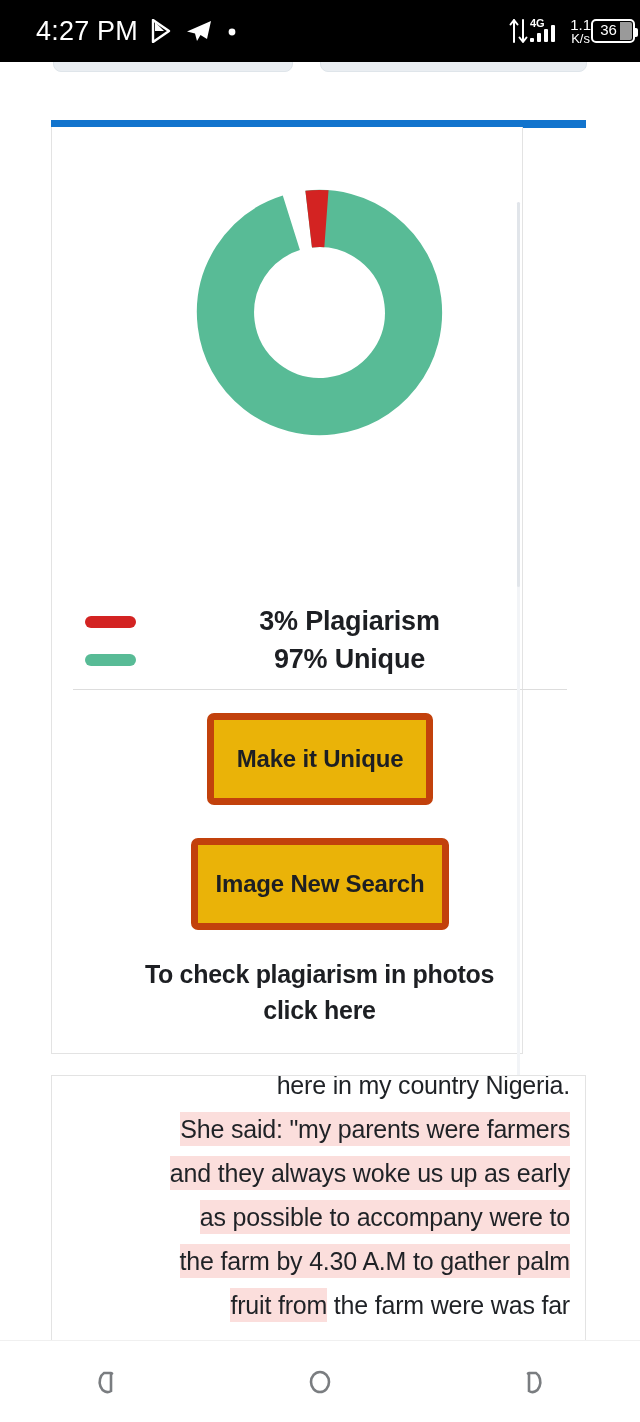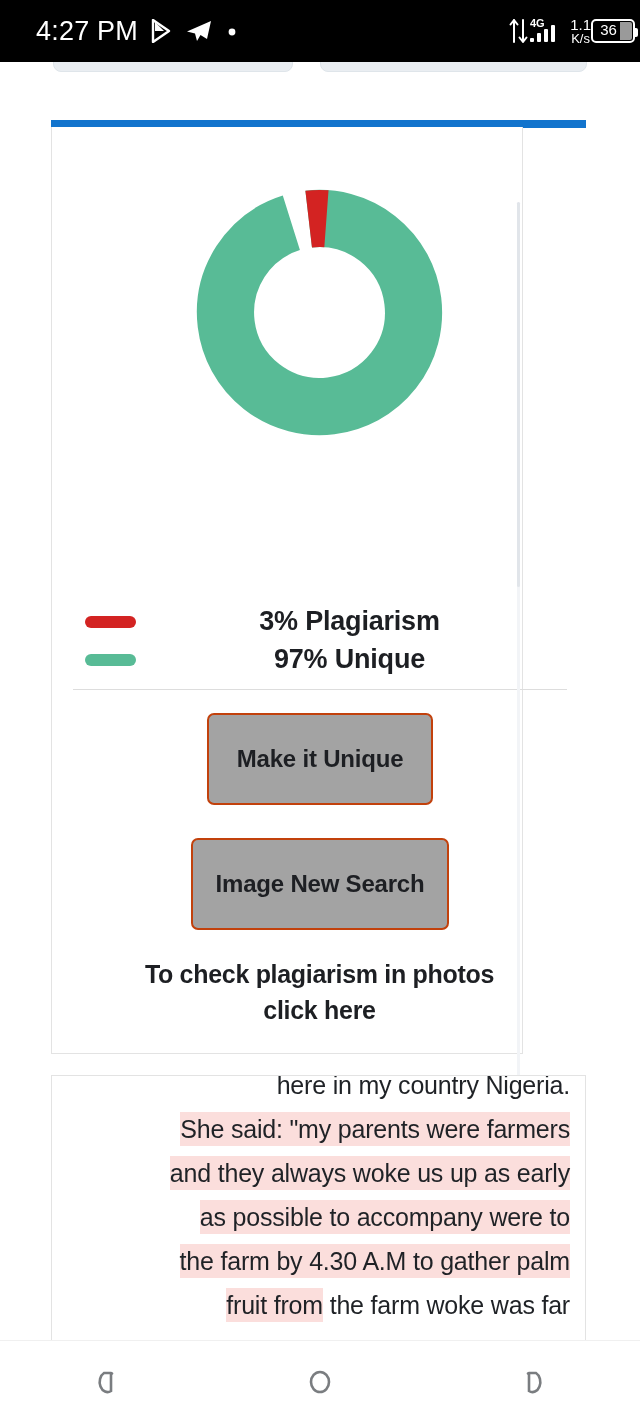--- a/index.html
+++ b/index.html
@@ -196,22 +196,22 @@
     top: 562px;
     left: 21px;
     width: 494px;
     height: 1px;
     background: #dddddd;
   }
 
   
   .action-btn {
     position: absolute;
-    background: #a3a3a3;
-    border: 2px solid #c2410c;
+    background: #eab308;
+    border: 7px solid #c2410c;
     border-radius: 7px;
     font-family: "Liberation Sans", sans-serif;
     font-size: 24px;
     font-weight: bold;
     color: #1d1f23;
     letter-spacing: -0.2px;
     cursor: pointer;
     display: flex;
     align-items: center;
     justify-content: center;
@@ -423,21 +423,21 @@
       </div>
     </div>
 
     <div id="text-card">
       <div id="text-body">
         <span class="ln">here in my country Nigeria.</span>
         <span class="ln"><span class="hl">She said: "my parents were farmers</span></span>
         <span class="ln"><span class="hl">and they always woke us up as early</span></span>
         <span class="ln"><span class="hl">as possible to accompany were to</span></span>
         <span class="ln"><span class="hl">the farm by 4.30 A.M to gather palm</span></span>
-        <span class="ln"><span class="hl">fruit from</span><span> the farm woke was far</span></span>
+        <span class="ln"><span class="hl">fruit from</span><span> the farm were was far</span></span>
       </div>
     </div>
 
   </div>
 
   <div id="nav-bar">
     <button class="nav-btn">
       <svg width="36" height="36" viewBox="0 0 36 36">
         <path d="M22 9 L15 9 A7 9 0 1 0 22 27 L22 9" fill="none" stroke="#7a7d80" stroke-width="2.6" stroke-linecap="round"></path>
         <circle cx="23" cy="9.5" r="1.3" fill="#7a7d80"></circle>

